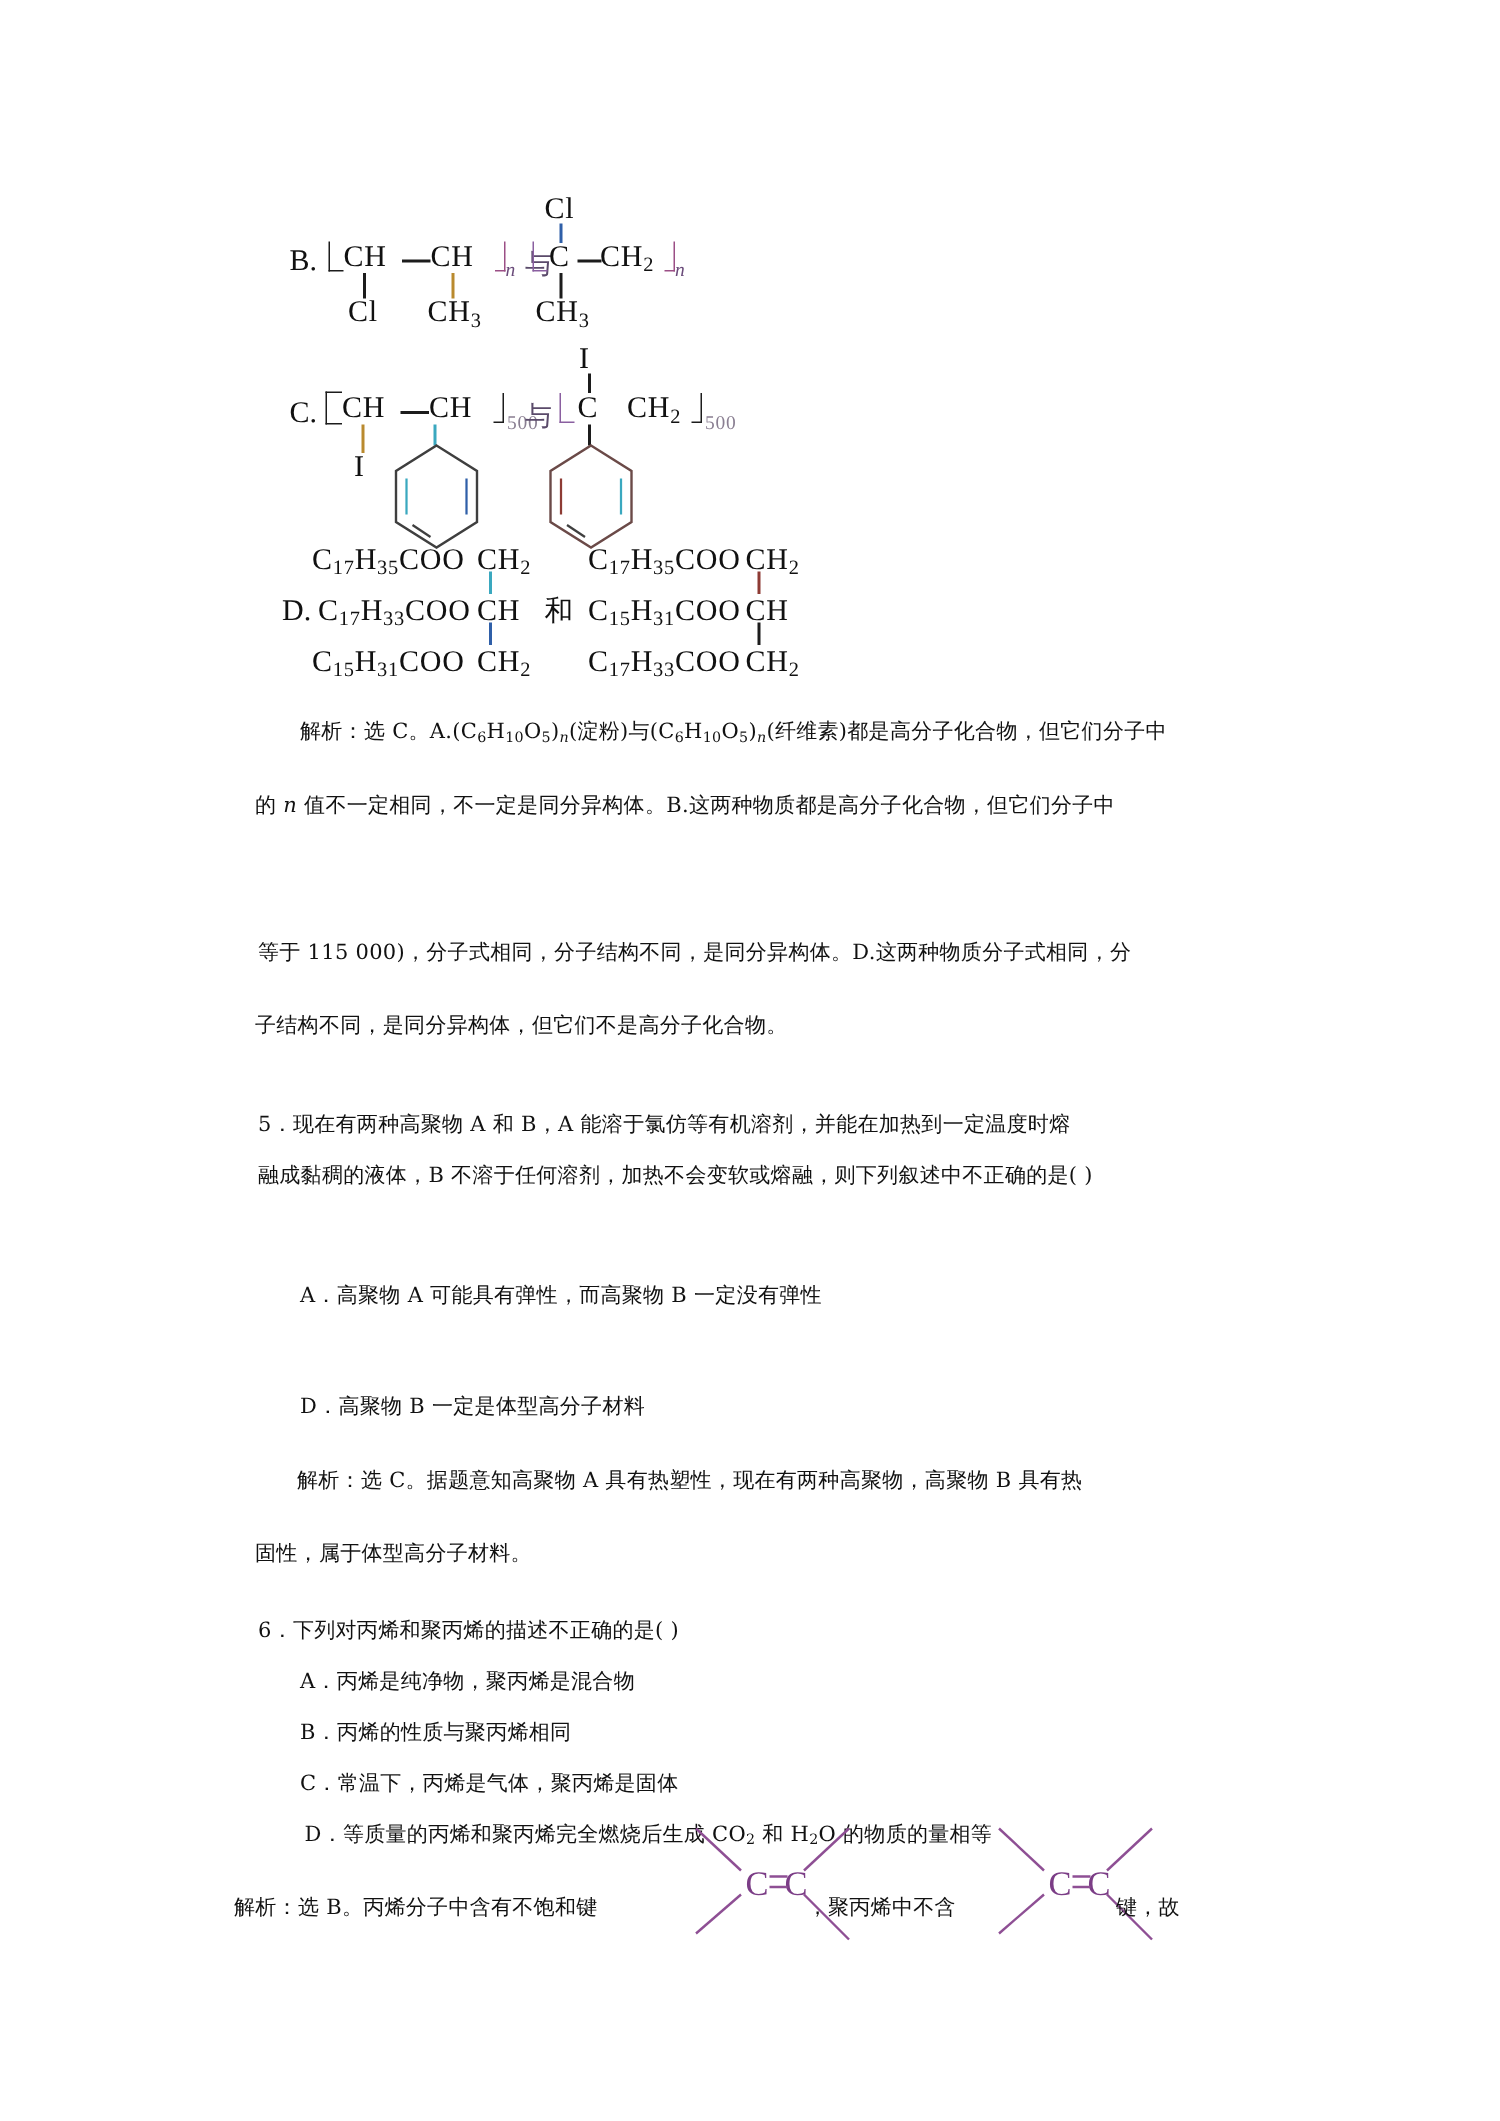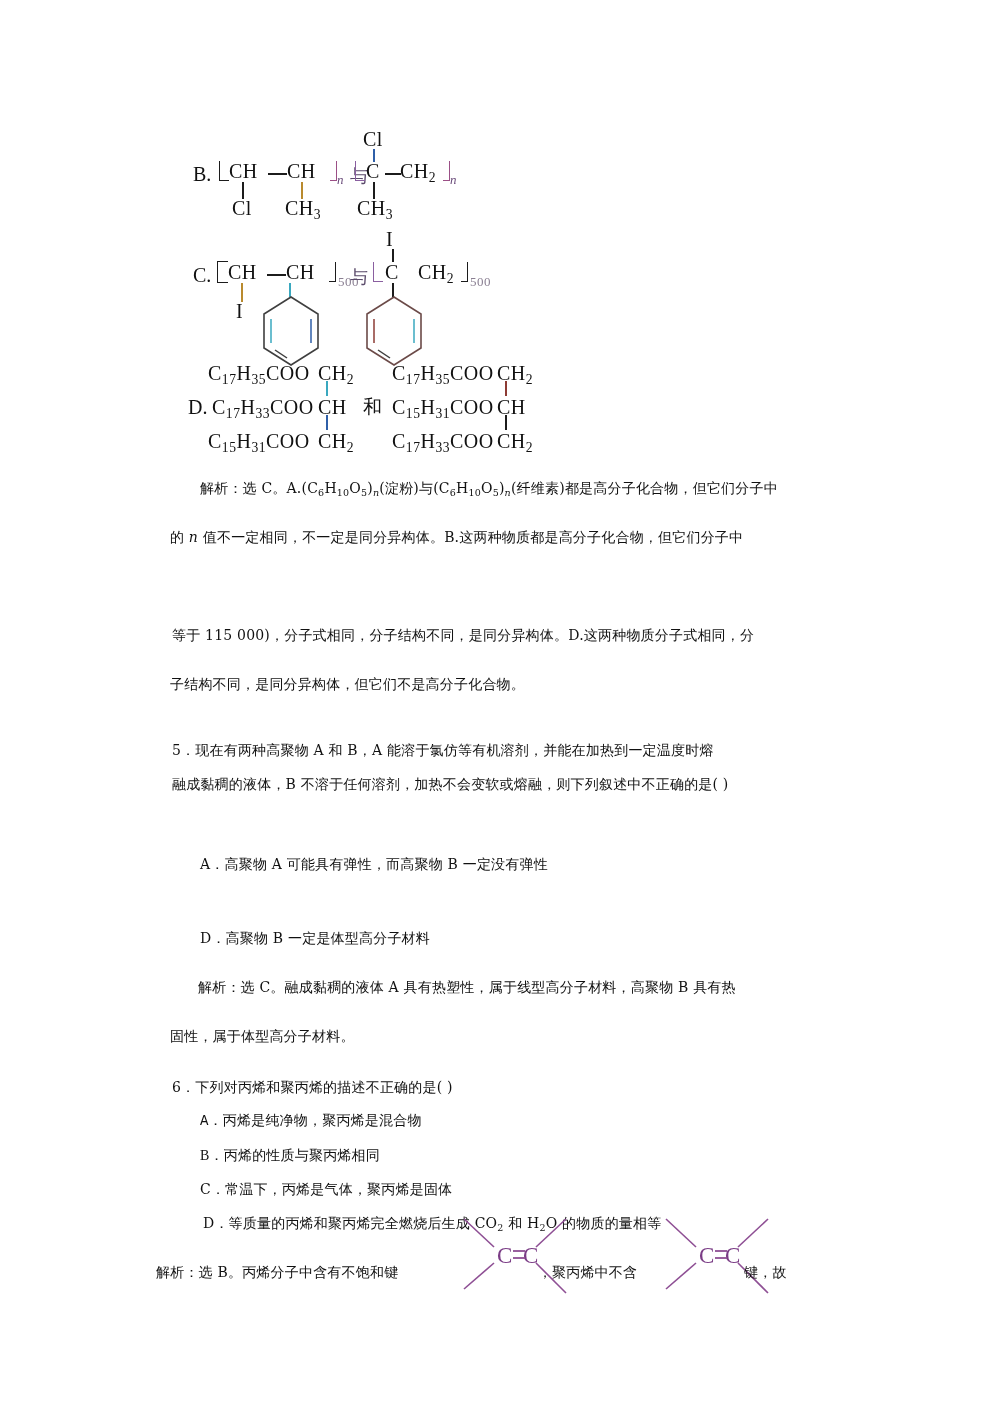--- a/index.html
+++ b/index.html
@@ -232,29 +232,29 @@
   <div class="para zh" style="left:170px; top:674px;">子结构不同，是同分异构体，但它们不是高分子化合物。</div>
 
   <div class="para zh" style="left:172px; top:740px;">
     <span>5．</span><span>现在有两种高聚物 A 和 B，A 能溶于氯仿等有机溶剂，并能在加热到一定温度时熔</span>
   </div>
   <div class="para zh" style="left:172px; top:774px;">融成黏稠的液体，B 不溶于任何溶剂，加热不会变软或熔融，则下列叙述中不正确的是(        )</div>
 
   <div class="para zh" style="left:200px; top:826px;margin-top:28px;">A．高聚物 A 可能具有弹性，而高聚物 B 一定没有弹性</div>
   <div class="para zh" style="left:200px; top:928px;">D．高聚物 B 一定是体型高分子材料</div>
 
-  <div class="para zh" style="left:198px; top:977px;">解析：选 C。融成黏稠的液体 A 具有热塑性，属于线型高分子材料，高聚物 B 具有热</div>
+  <div class="para zh" style="left:198px; top:977px;">解析：选 C。据题意知高聚物 A 具有热塑性，现在有两种高聚物，高聚物 B 具有热</div>
   <div class="para zh" style="left:170px; top:1026px;text-align:center;">固性，属于体型高分子材料。</div>
 
   <div class="para zh" style="left:172px; top:1077px;">
     <span>6．</span><span>下列对丙烯和聚丙烯的描述不正确的是(        )</span>
   </div>
 
-  <div class="para zh" style="left:200px; top:1111px;font-family:Liberation Mono, monospace;">A．丙烯是纯净物，聚丙烯是混合物</div>
-  <div class="para zh" style="left:200px; top:1145px;font-family:Liberation Serif, serif;">B．丙烯的性质与聚丙烯相同</div>
+  <div class="para zh" style="left:200px; top:1111px;">A．丙烯是纯净物，聚丙烯是混合物</div>
+  <div class="para zh" style="left:200px; top:1145px;">B．丙烯的性质与聚丙烯相同</div>
   <div class="para zh" style="left:200px; top:1179px;">C．常温下，丙烯是气体，聚丙烯是固体</div>
   <div class="para zh" style="left:203px; top:1213px;">
     <span>D．等质量的丙烯和聚丙烯完全燃烧后生成 CO</span><span class="sub">2</span><span> 和 H</span><span class="sub">2</span><span>O 的物质的量相等</span>
   </div>
 
   <div class="para zh" style="left:146px; top:1262px;margin-left:10px;">解析：选 B。丙烯分子中含有不饱和键</div>
 
   <div class="cc-group" style="left:450px; top:1213px;">
     <svg width="130" height="95" viewBox="0 0 130 95">
       <line x1="14" y1="6" x2="44" y2="34" stroke="#8e4f94" stroke-width="1.6"></line>

